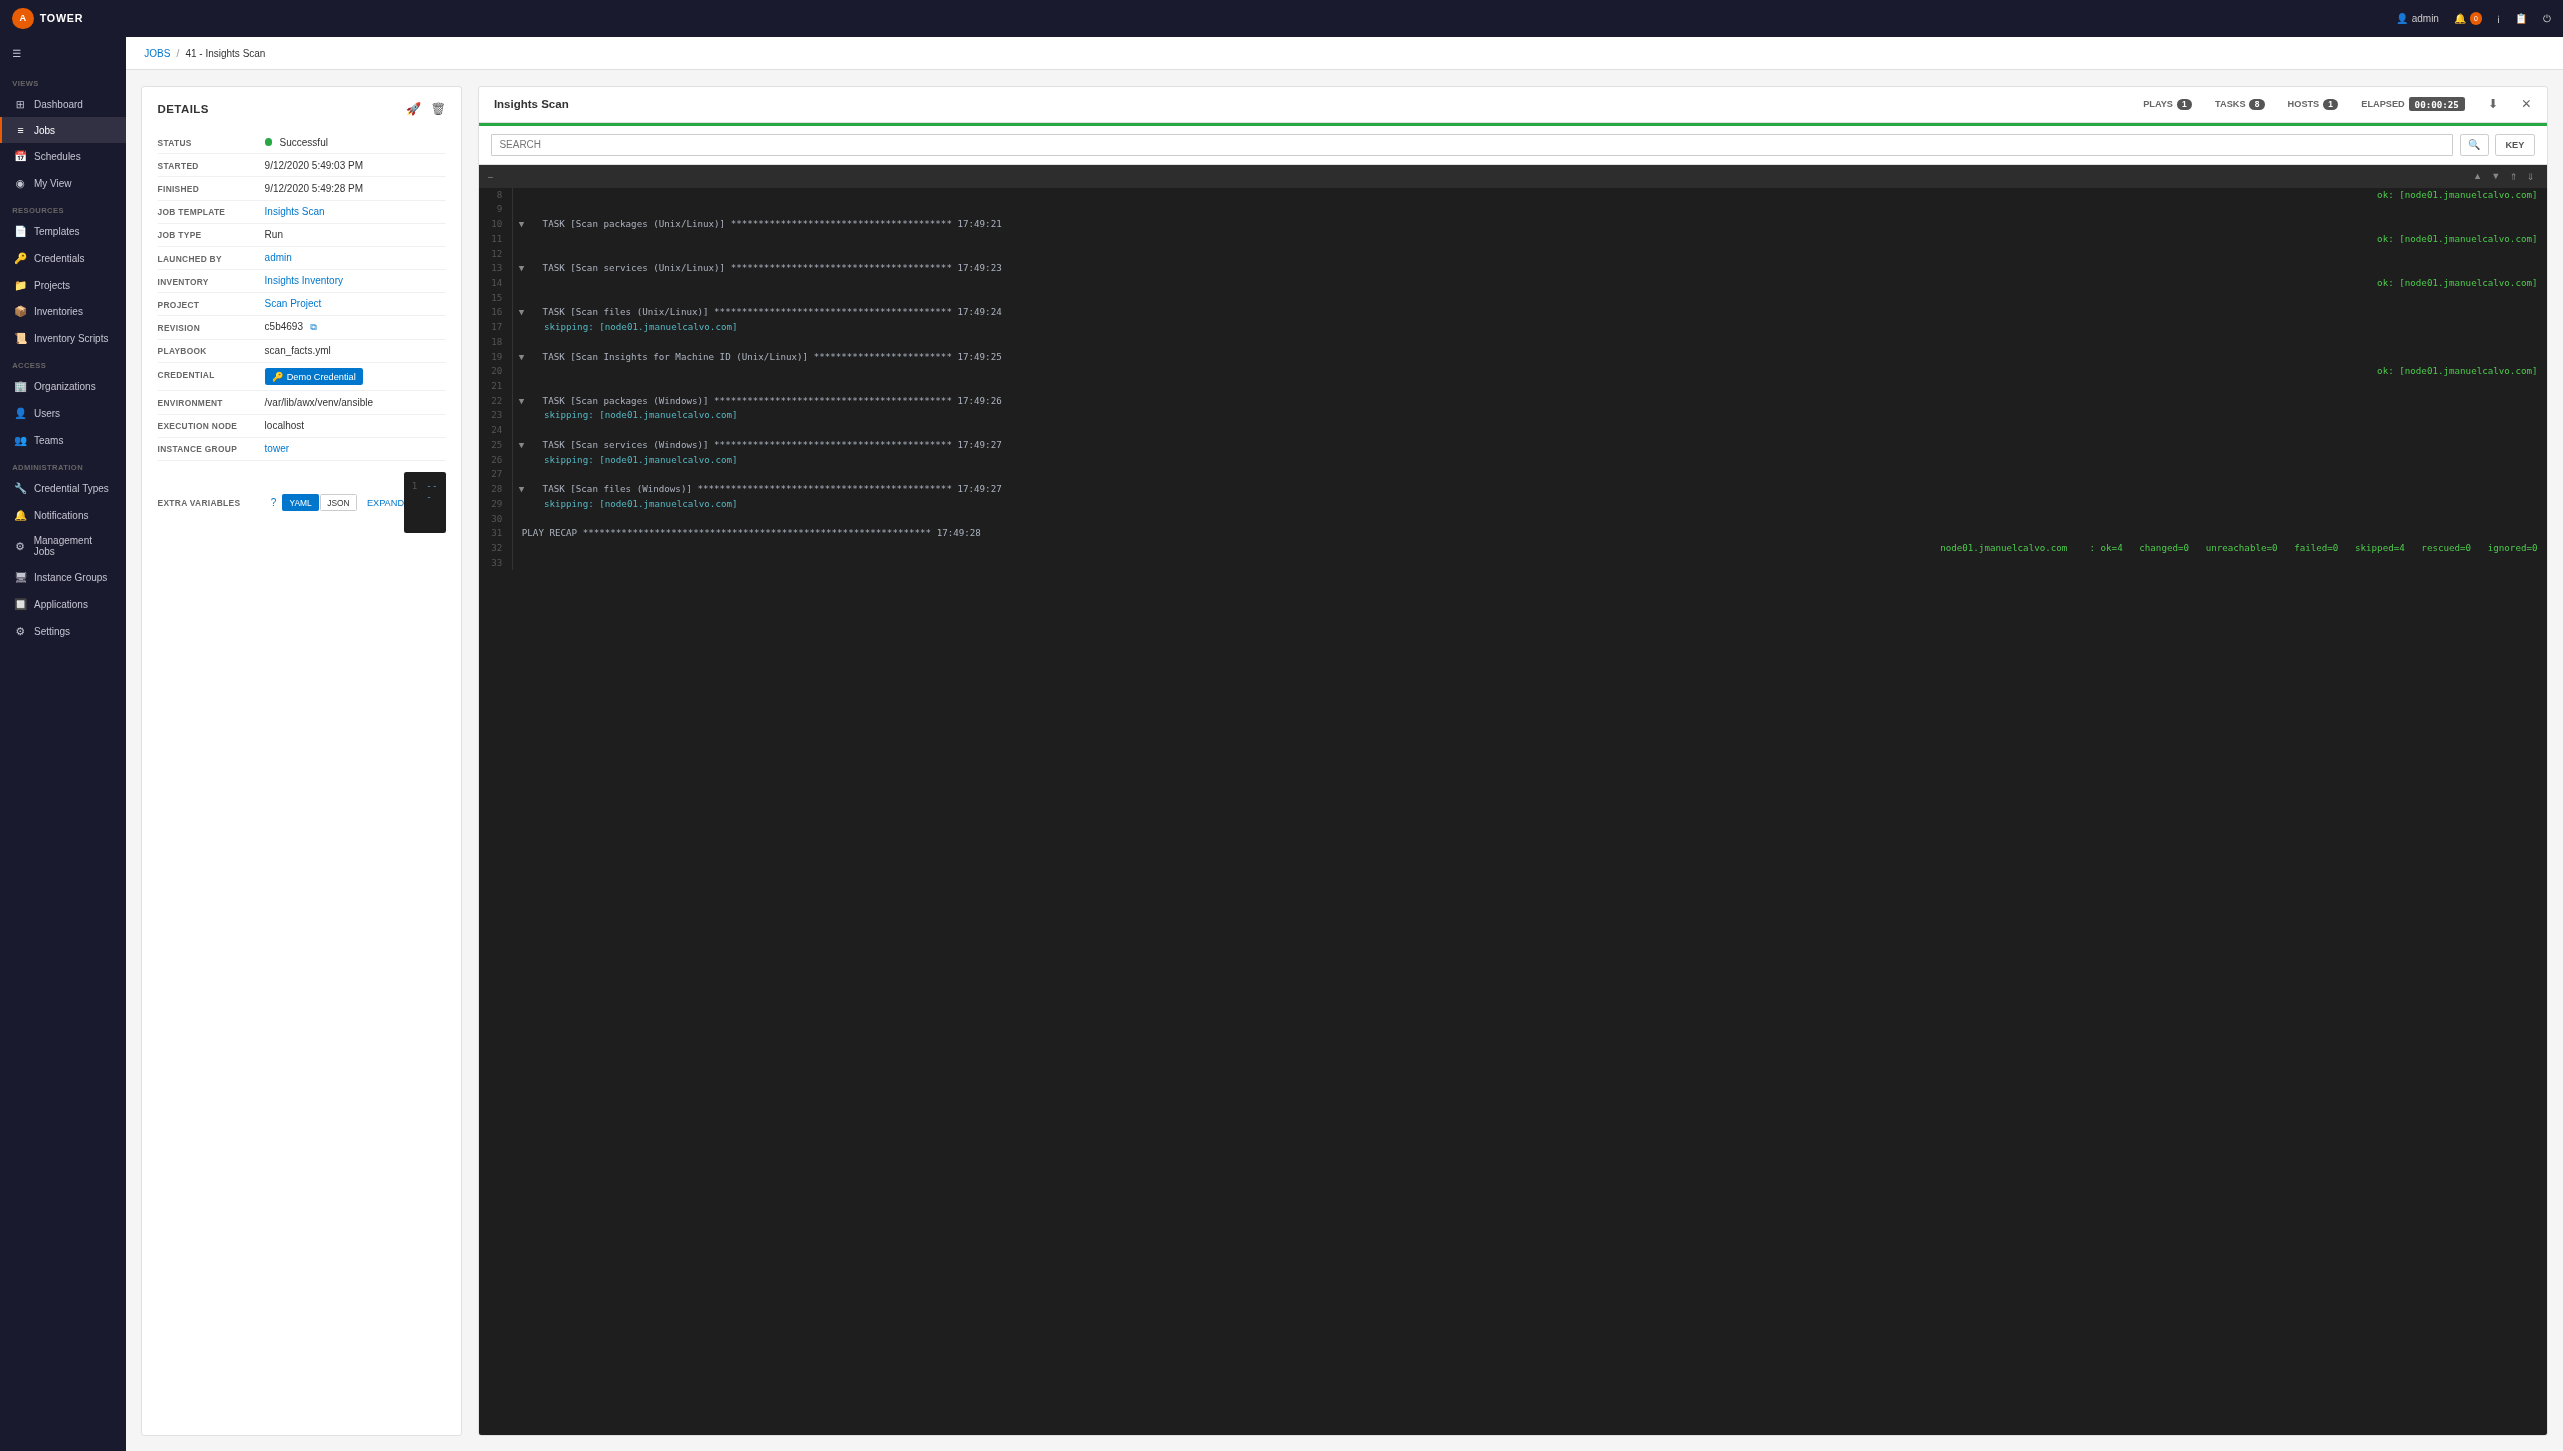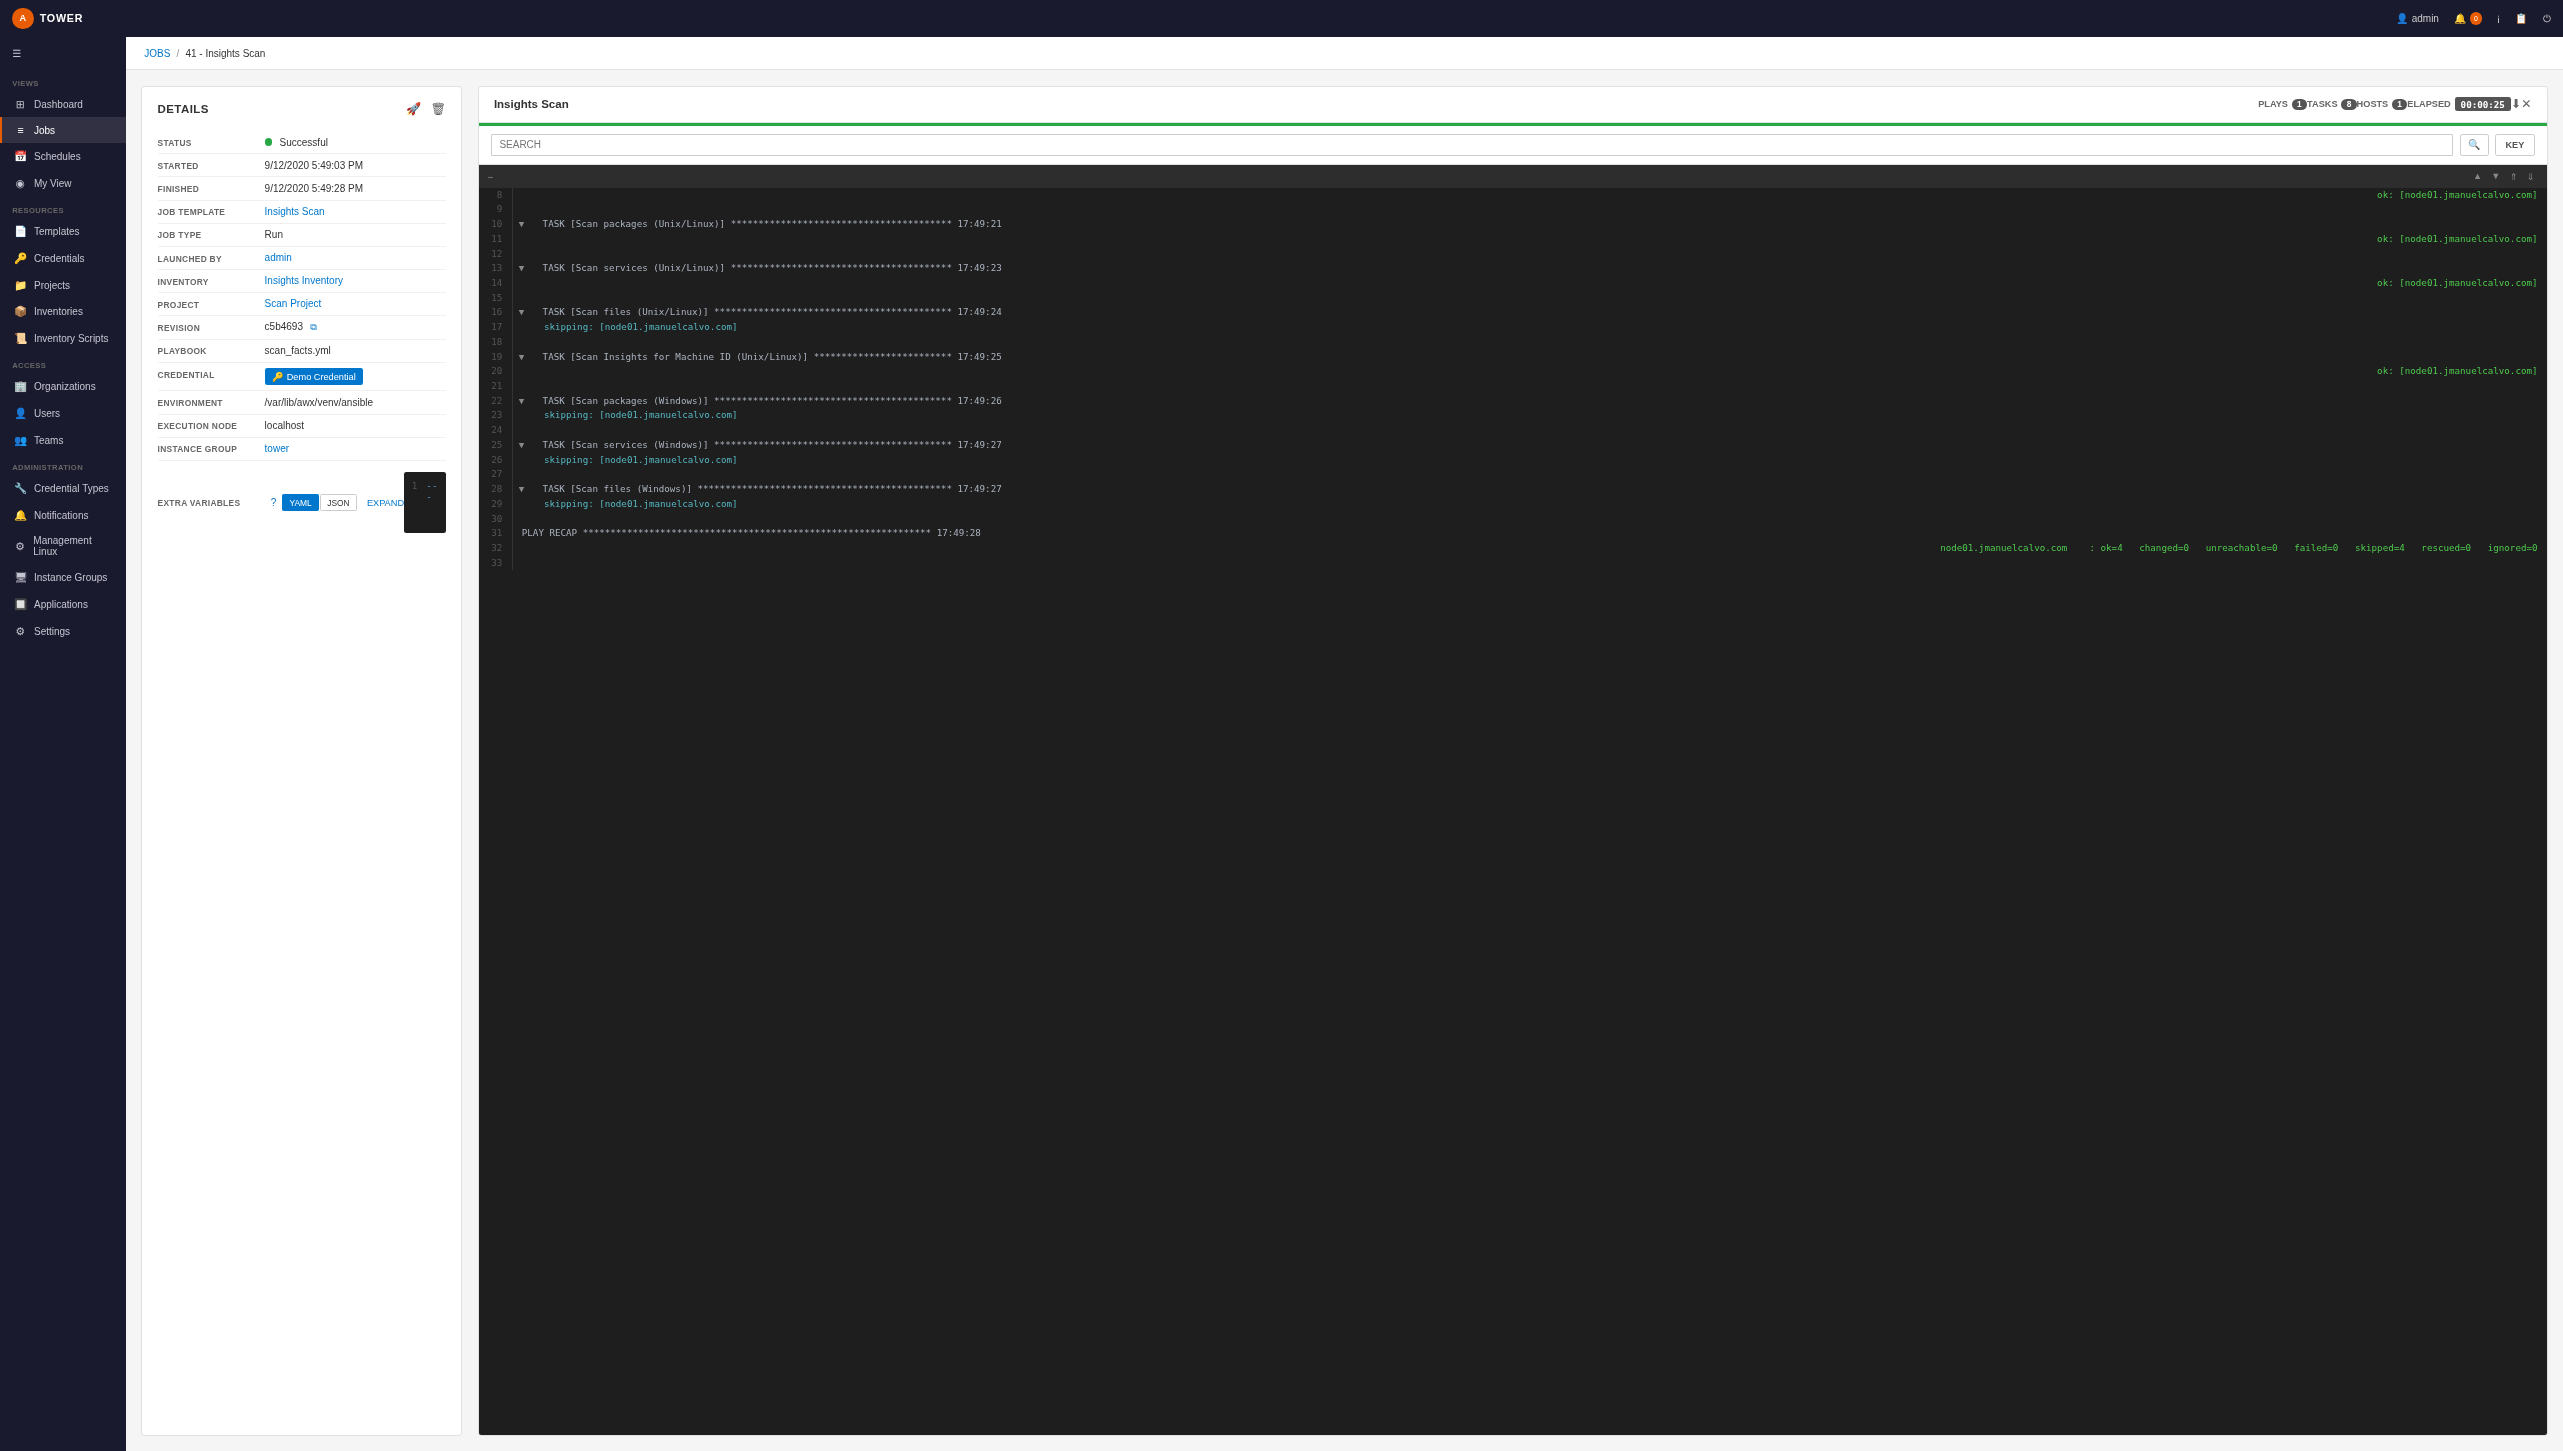--- a/index.html
+++ b/index.html
@@ -142,21 +142,21 @@
       flex-direction: column;
     }
     .output-header {
       padding: 10.7px 15.3px;
       border-bottom: 0.8px solid #e0e0e0;
       display: flex;
       align-items: center;
       justify-content: space-between;
     }
     .output-title { font-size: 11.5px; font-weight: 600; color: #333; }
-    .output-stats { display: flex; align-items: center; gap: 0; }
+    .output-stats { display: flex; align-items: center; gap: 23px; }
     .stat-badge {
       display: flex;
       align-items: center;
       gap: 3.8px;
       font-size: 9.2px;
       color: #666;
       font-weight: 600;
       text-transform: uppercase;
     }
     .stat-num {
@@ -307,21 +307,21 @@
     <div class="sidebar-item">
       <span class="sidebar-icon">🔧</span>
       <span>Credential Types</span>
     </div>
     <div class="sidebar-item">
       <span class="sidebar-icon">🔔</span>
       <span>Notifications</span>
     </div>
     <div class="sidebar-item">
       <span class="sidebar-icon">⚙</span>
-      <span>Management Linux</span>
+      <span>Management Jobs</span>
     </div>
     <div class="sidebar-item">
       <span class="sidebar-icon">🖥</span>
       <span>Instance Groups</span>
     </div>
     <div class="sidebar-item">
       <span class="sidebar-icon">🔲</span>
       <span>Applications</span>
     </div>
     <div class="sidebar-item">

